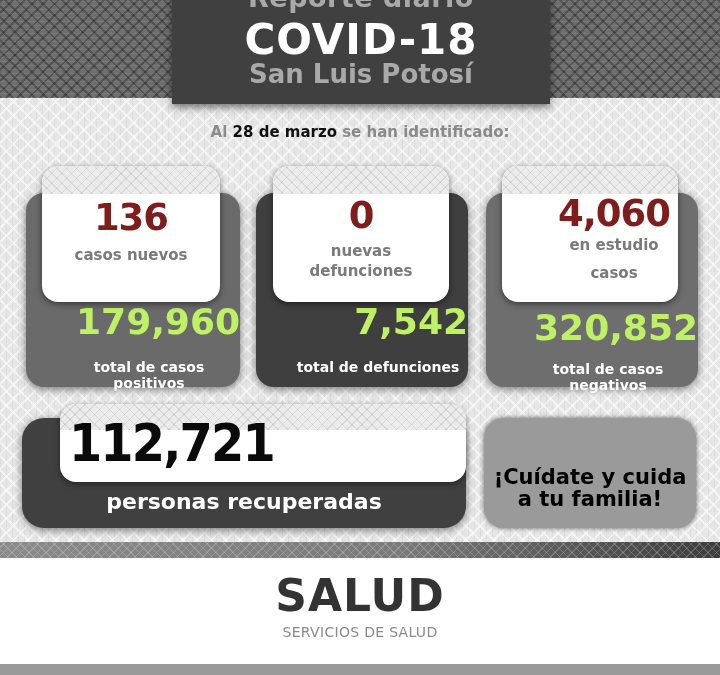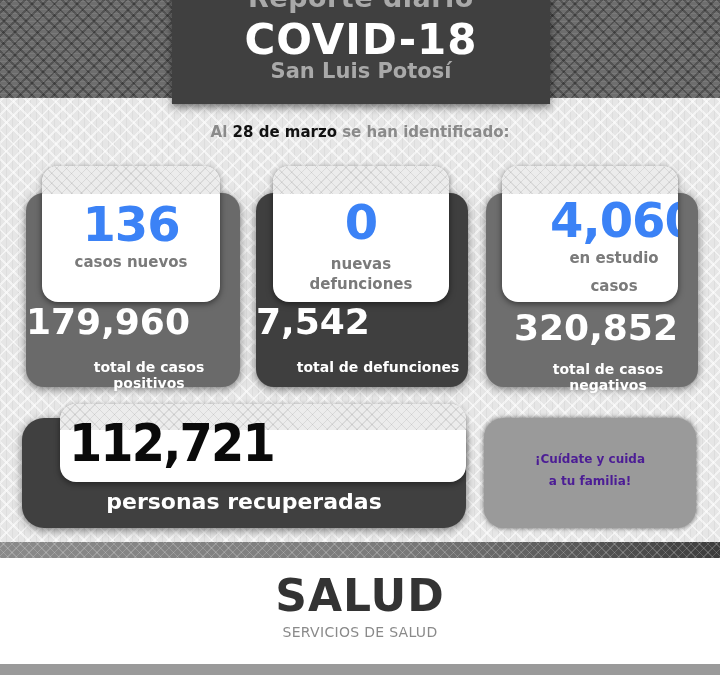--- a/index.html
+++ b/index.html
@@ -24,21 +24,21 @@
       repeating-linear-gradient(90deg, rgba(0,0,0,0.04) 0 1px, transparent 1px 6px);
   }
   .title-plate {
     position: absolute; left: 172px; top: -4px; width: 378px; height: 108px;
     background: #404040;
     box-shadow: 0 3px 8px rgba(0,0,0,0.55);
     text-align: center;
   }
   .title-top { position: absolute; left: 0; right: 0; top: -14px; font-family: "DejaVu Sans", sans-serif; font-weight: bold; font-size: 27px; color: #a9a9a9; letter-spacing: 0.5px; }
   .title-main { position: absolute; left: 0; right: 0; top: 19px; font-weight: bold; font-size: 42px; color: #ffffff; letter-spacing: 1px; }
-  .title-sub { position: absolute; left: 0; right: 0; top: 63px; font-weight: bold; font-size: 21px; color: #a9a9a9; }
+  .title-sub { position: absolute; left: 0; right: 0; top: 63px; font-weight: bold; font-size: 26px; color: #a9a9a9; }
 
   .date-line { position: absolute; left: 0; width: 720px; top: 123px; text-align: center; font-weight: bold; font-size: 15px; color: #8a8a8a; }
   .date-line .strong { color: #111; }
 
   
   .card {
     position: absolute; border-radius: 18px;
     box-shadow: 0 2px 8px rgba(0,0,0,0.5);
   }
   .card.c1 { left: 26px; top: 193px; width: 214px; height: 194px; background: #6a6a6a; }
@@ -54,41 +54,41 @@
     content: ""; position: absolute; left: 0; right: 0; top: 0; height: 28px;
     background-color: #ececec;
     background-image:
       repeating-linear-gradient(45deg, rgba(0,0,0,0.08) 0 1px, transparent 1px 7px),
       repeating-linear-gradient(-45deg, rgba(0,0,0,0.08) 0 1px, transparent 1px 7px);
   }
   .i1 { left: 42px; top: 166px; width: 178px; height: 136px; }
   .i2 { left: 273px; top: 166px; width: 176px; height: 136px; }
   .i3 { left: 502px; top: 166px; width: 176px; height: 136px; padding-left: 48px; }
 
-  .big-num { position: relative; font-weight: bold; color: #3b82f6; font-size: 48px; letter-spacing: -1px; }
+  .big-num { position: relative; font-weight: bold; color: #7f1d1d; font-size: 37px; letter-spacing: -1px; }
   .small-lbl { position: relative; font-weight: bold; color: #7a7a7a; font-size: 15px; line-height: 20px; }
 
-  .total-num { position: absolute; left: 0; right: 0; text-align: left; color: #ffffff; font-weight: bold; font-size: 36px; letter-spacing: 0px; }
+  .total-num { position: absolute; left: 0; right: 0; text-align: right; color: #bef264; font-weight: bold; font-size: 36px; letter-spacing: 0px; }
   .total-lbl { position: absolute; left: 0; right: 0; text-align: center; color: #fff; font-weight: bold; font-size: 14px; margin-left: 32px; }
 
   
   .rec-card { position: absolute; left: 22px; top: 418px; width: 444px; height: 110px; background: #404040; border-radius: 22px; box-shadow: 0 2px 8px rgba(0,0,0,0.5); }
   .rec-inner { position: absolute; left: 60px; top: 404px; width: 406px; height: 78px; background: #fff; border-radius: 16px; box-shadow: 0 2px 6px rgba(0,0,0,0.45); overflow: hidden; text-align: left; }
   .rec-inner::before {
     content: ""; position: absolute; left: 0; right: 0; top: 0; height: 26px;
     background-color: #ececec;
     background-image:
       repeating-linear-gradient(45deg, rgba(0,0,0,0.08) 0 1px, transparent 1px 7px),
       repeating-linear-gradient(-45deg, rgba(0,0,0,0.08) 0 1px, transparent 1px 7px);
   }
   .rec-num { position: relative; font-weight: bold; font-size: 52px; color: #0a0a0a; line-height: 78px; letter-spacing: -2px; transform: scaleX(0.92); display: inline-block; }
   .rec-lbl { position: absolute; left: 22px; width: 444px; top: 489px; text-align: center; color: #fff; font-weight: bold; font-size: 22px; }
 
   .care-card { position: absolute; left: 484px; top: 418px; width: 212px; height: 110px; background: #9a9a9a; border-radius: 20px; box-shadow: 0 0 5px rgba(0,0,0,0.6); text-align: center; }
-  .care-text { position: absolute; left: 0; right: 0; top: 30px; color: #4c1d95; font-weight: bold; font-size: 12px; line-height: 22px; }
+  .care-text { position: absolute; left: 0; right: 0; top: 48px; color: #000000; font-weight: bold; font-size: 21px; line-height: 22px; }
 
   .bottom-strip {
     position: absolute; left: 0; top: 542px; width: 720px; height: 16px;
     background: linear-gradient(90deg, #8a8a8a 0%, #7a7a7a 55%, #3c3c3c 100%);
   }
   .bottom-strip::before {
     content: ""; position: absolute; inset: 0;
     background-image:
       repeating-linear-gradient(45deg, rgba(255,255,255,0.18) 0 1px, transparent 1px 6px),
       repeating-linear-gradient(-45deg, rgba(255,255,255,0.18) 0 1px, transparent 1px 6px);
@@ -113,21 +113,21 @@
 <div class="date-line">
   <span>Al </span><span class="strong">28 de marzo</span><span> se han identificado:</span>
 </div>
 
 <div class="card c1">
   <div class="total-num" style="top:108px;">179,960</div>
   <div class="total-lbl" style="top:166px;">total de casos positivos</div>
 </div>
 <div class="inner i1">
   <div class="big-num" style="margin-top:30px;">136</div>
-  <div class="small-lbl" style="">casos nuevos</div>
+  <div class="small-lbl" style="margin-top:6px;">casos nuevos</div>
 </div>
 
 <div class="card c2">
   <div class="total-num" style="top:108px;">7,542</div>
   <div class="total-lbl" style="top:166px;">total de defunciones</div>
 </div>
 <div class="inner i2">
   <div class="big-num" style="margin-top:28px;">0</div>
   <div class="small-lbl" style="margin-top:4px;">nuevas</div>
   <div class="small-lbl">defunciones</div>

